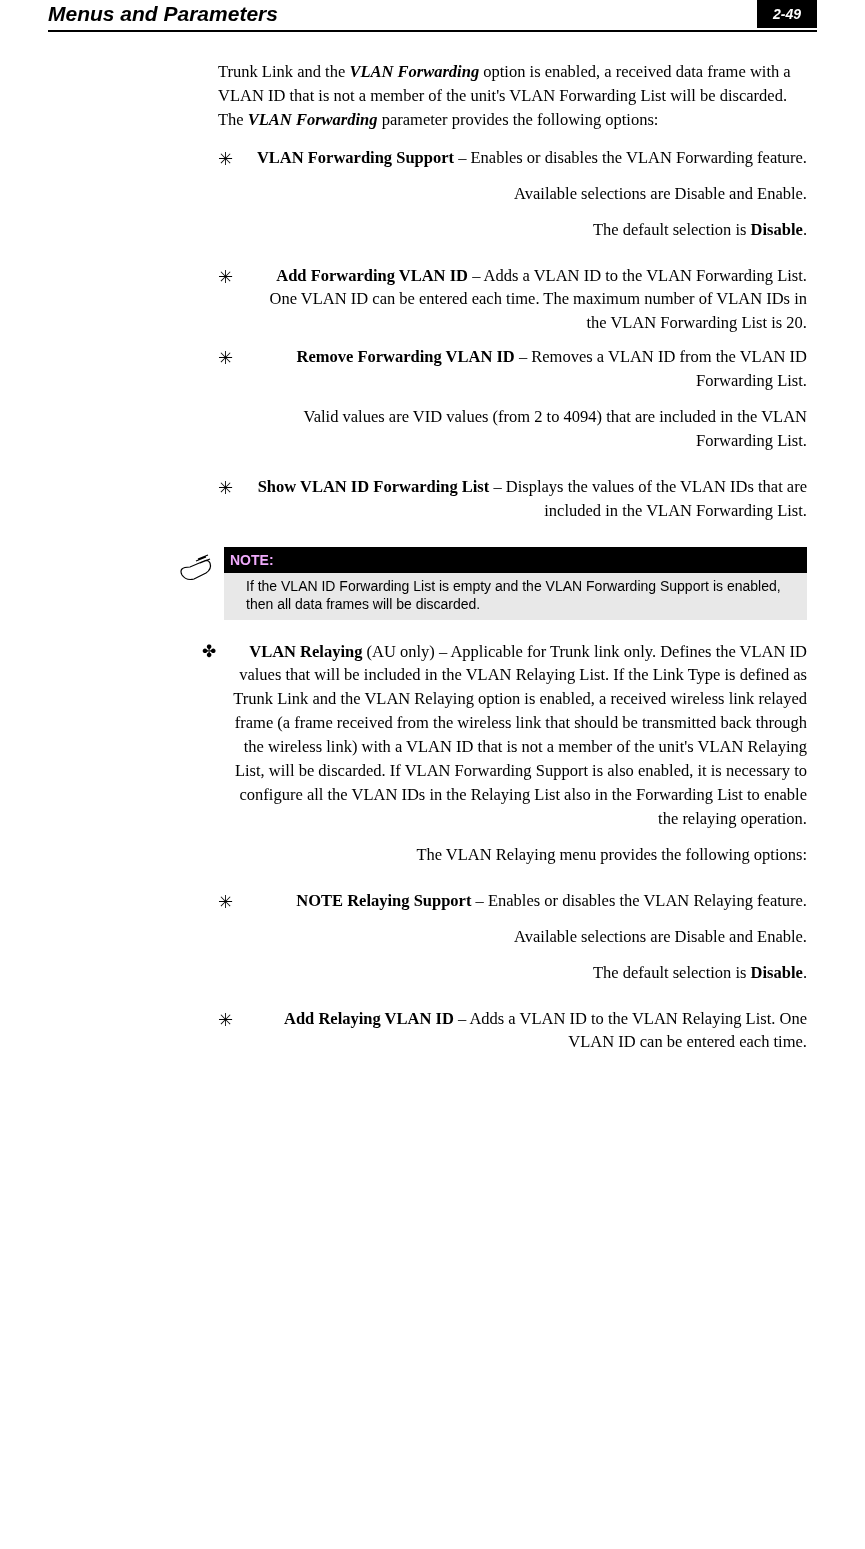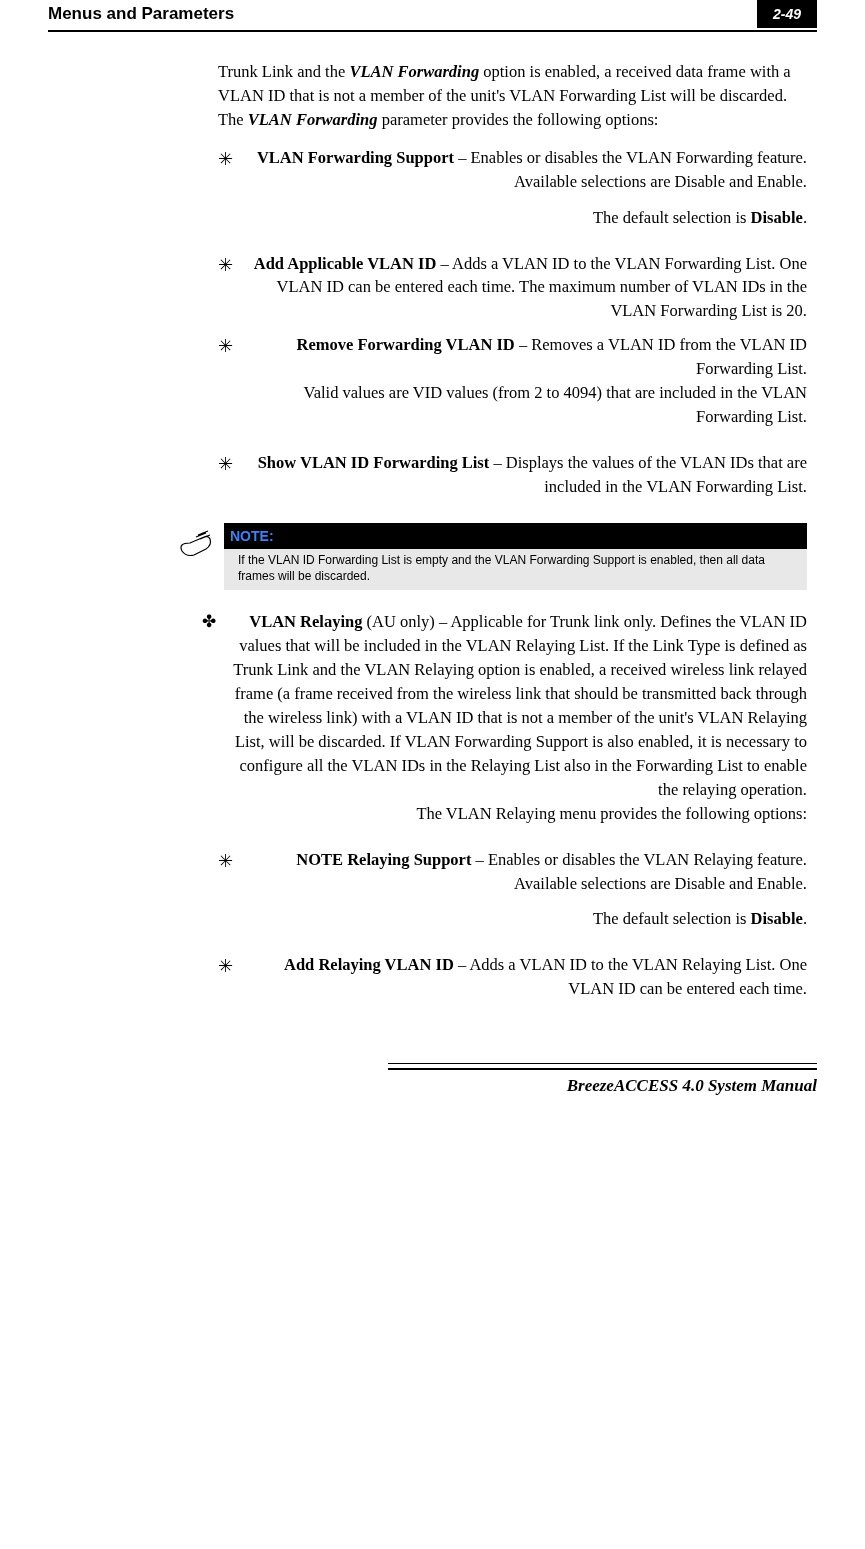--- a/index.html
+++ b/index.html
@@ -15,22 +15,23 @@
     }
     .header {
       display: flex;
       justify-content: space-between;
       align-items: center;
       border-bottom: 2px solid #000;
       padding-bottom: 2px;
       margin-bottom: 28px;
     }
     .header-title {
-      font-weight: bold;
-      font-size: 17px;
+      font-style: italic;
+      font-weight: bold;
+      font-size: 21px;
       font-family: Arial, sans-serif;
     }
     .page-num-box {
       background: #000;
       color: #fff;
       font-style: italic;
       font-weight: bold;
       font-size: 14px;
       padding: 6px 16px;
       font-family: Arial, sans-serif;
@@ -65,20 +66,21 @@
     .bullet-mark.cross {
       flex: 0 0 24px;
       font-size: 17px;
       margin-left: -8px;
     }
     .bullet-body {
       flex: 1;
       text-align: right;
     }
     .sub-para {
+      margin-top: 12px;
       margin-bottom: 12px;
     }
     .note-wrapper {
       display: flex;
       margin-top: 24px;
       margin-bottom: 20px;
       margin-left: -40px;
     }
     .note-icon {
       flex: 0 0 46px;
@@ -86,31 +88,31 @@
     }
     .note-icon svg {
       width: 38px;
       height: 32px;
     }
     .note-box {
       flex: 1;
     }
     .note-header {
       background: #000;
-      color: #3b82f6;
+      color: #f0abfc;
       font-family: Arial, sans-serif;
       font-size: 14px;
       font-weight: bold;
       padding: 3px 6px;
     }
     .note-body {
       background: #e8e8e8;
       font-family: Arial, sans-serif;
-      font-size: 12px;
-      padding: 4px 6px 6px 14px;
+      font-size: 14px;
+      padding: 4px 6px 6px 22px;
       line-height: 1.3;
     }
     .cross-wrapper {
       margin-left: -8px;
     }
     .footer {
       margin-top: 62px;
       padding-top: 0;
       text-align: right;
       font-family: 'Bookman Old Style', Georgia, serif;
@@ -150,21 +152,21 @@
       <div class="bullet-body">
         <span class="bold">VLAN Forwarding Support</span><span> – Enables or disables the VLAN Forwarding feature.</span>
         <div class="sub-para">Available selections are Disable and Enable.</div>
         <div class="sub-para"><span>The default selection is </span><span class="bold">Disable</span><span>.</span></div>
       </div>
     </div>
 
     <div class="bullet-item">
       <div class="bullet-mark">✳</div>
       <div class="bullet-body">
-        <span class="bold">Add Applicable VLAN ID</span><span> – Adds a VLAN ID to the VLAN Forwarding List. One VLAN ID can be entered each time. The maximum number of VLAN IDs in the VLAN Forwarding List is 20.</span>
+        <span class="bold">Add Forwarding VLAN ID</span><span> – Adds a VLAN ID to the VLAN Forwarding List. One VLAN ID can be entered each time. The maximum number of VLAN IDs in the VLAN Forwarding List is 20.</span>
       </div>
     </div>
 
     <div class="bullet-item">
       <div class="bullet-mark">✳</div>
       <div class="bullet-body">
         <span class="bold">Remove Forwarding VLAN ID</span><span> – Removes a VLAN ID from the VLAN ID Forwarding List.</span>
         <div class="sub-para">Valid values are VID values (from 2 to 4094) that are included in the VLAN Forwarding List.</div>
       </div>
     </div>
@@ -207,18 +209,13 @@
 
     <div class="bullet-item">
       <div class="bullet-mark">✳</div>
       <div class="bullet-body">
         <span class="bold">Add Relaying VLAN ID</span><span> – Adds a VLAN ID to the VLAN Relaying List. One VLAN ID can be entered each time.</span>
       </div>
     </div>
 
   </div>
 
-  <div class="footer">
-    <div class="footer-thin"></div>
-    <div class="footer-line"></div>
-    <span>BreezeACCESS 4.0 System Manual</span>
-  </div>
 </div>
 
 </body></html>

